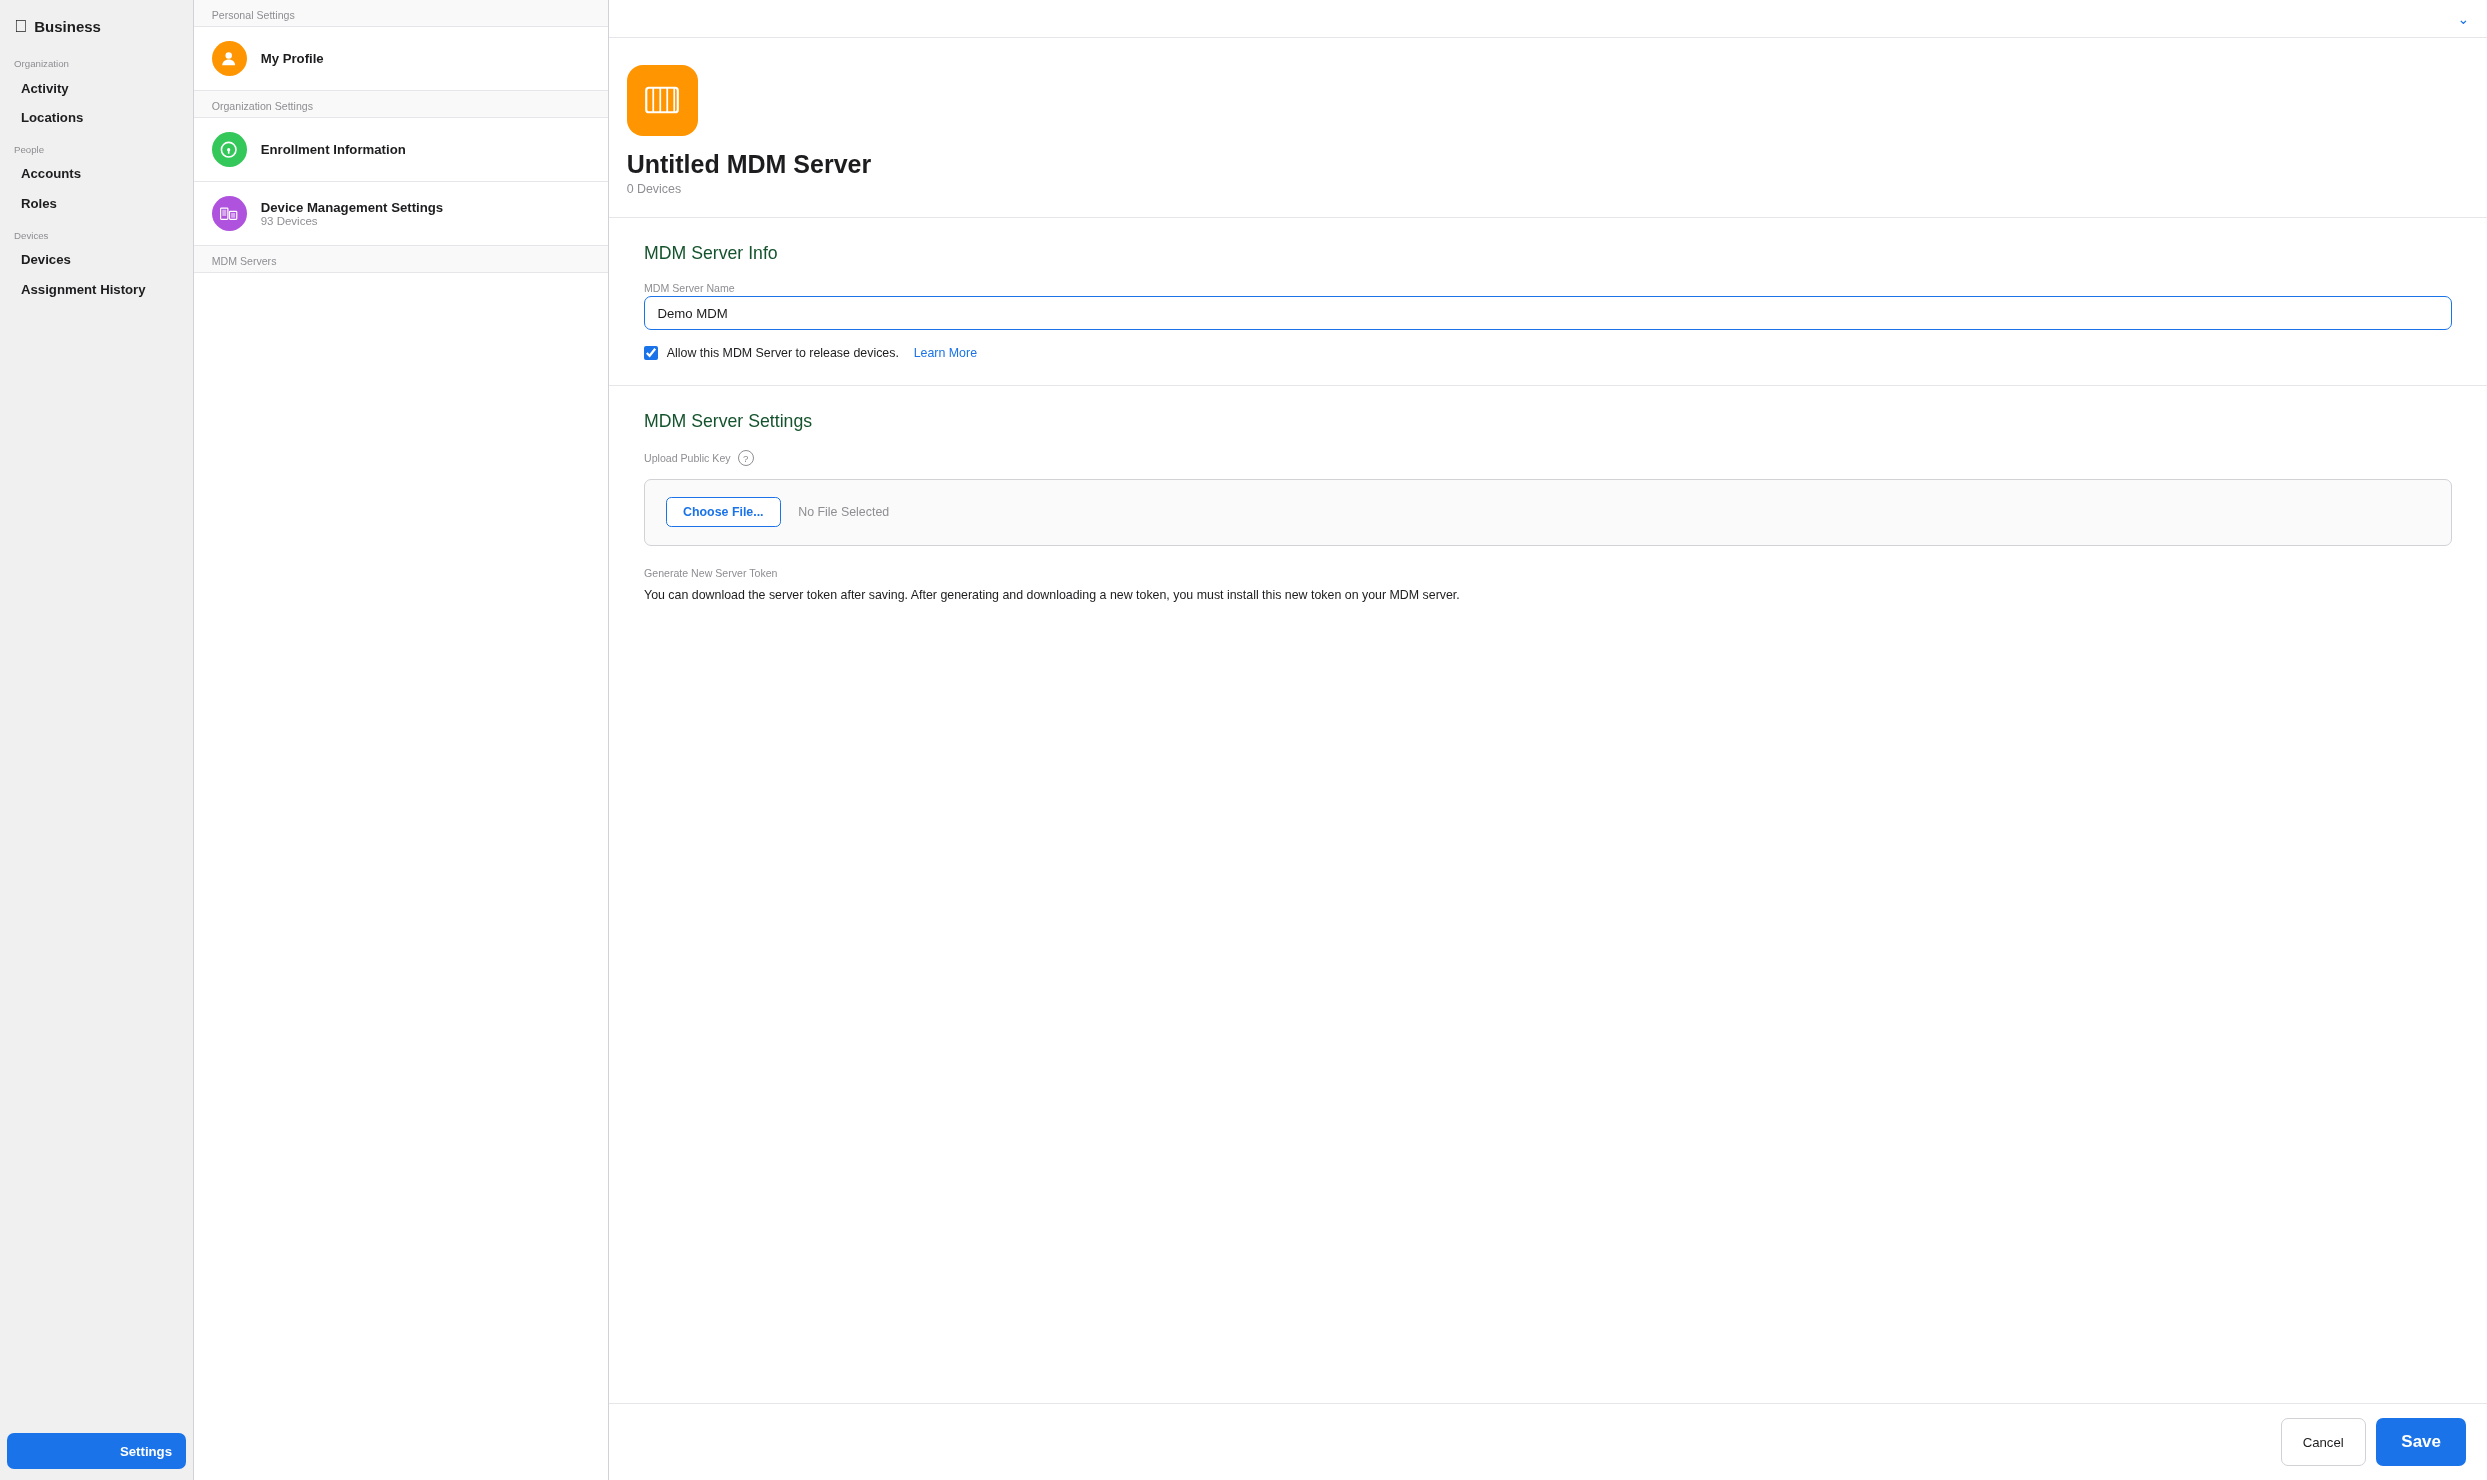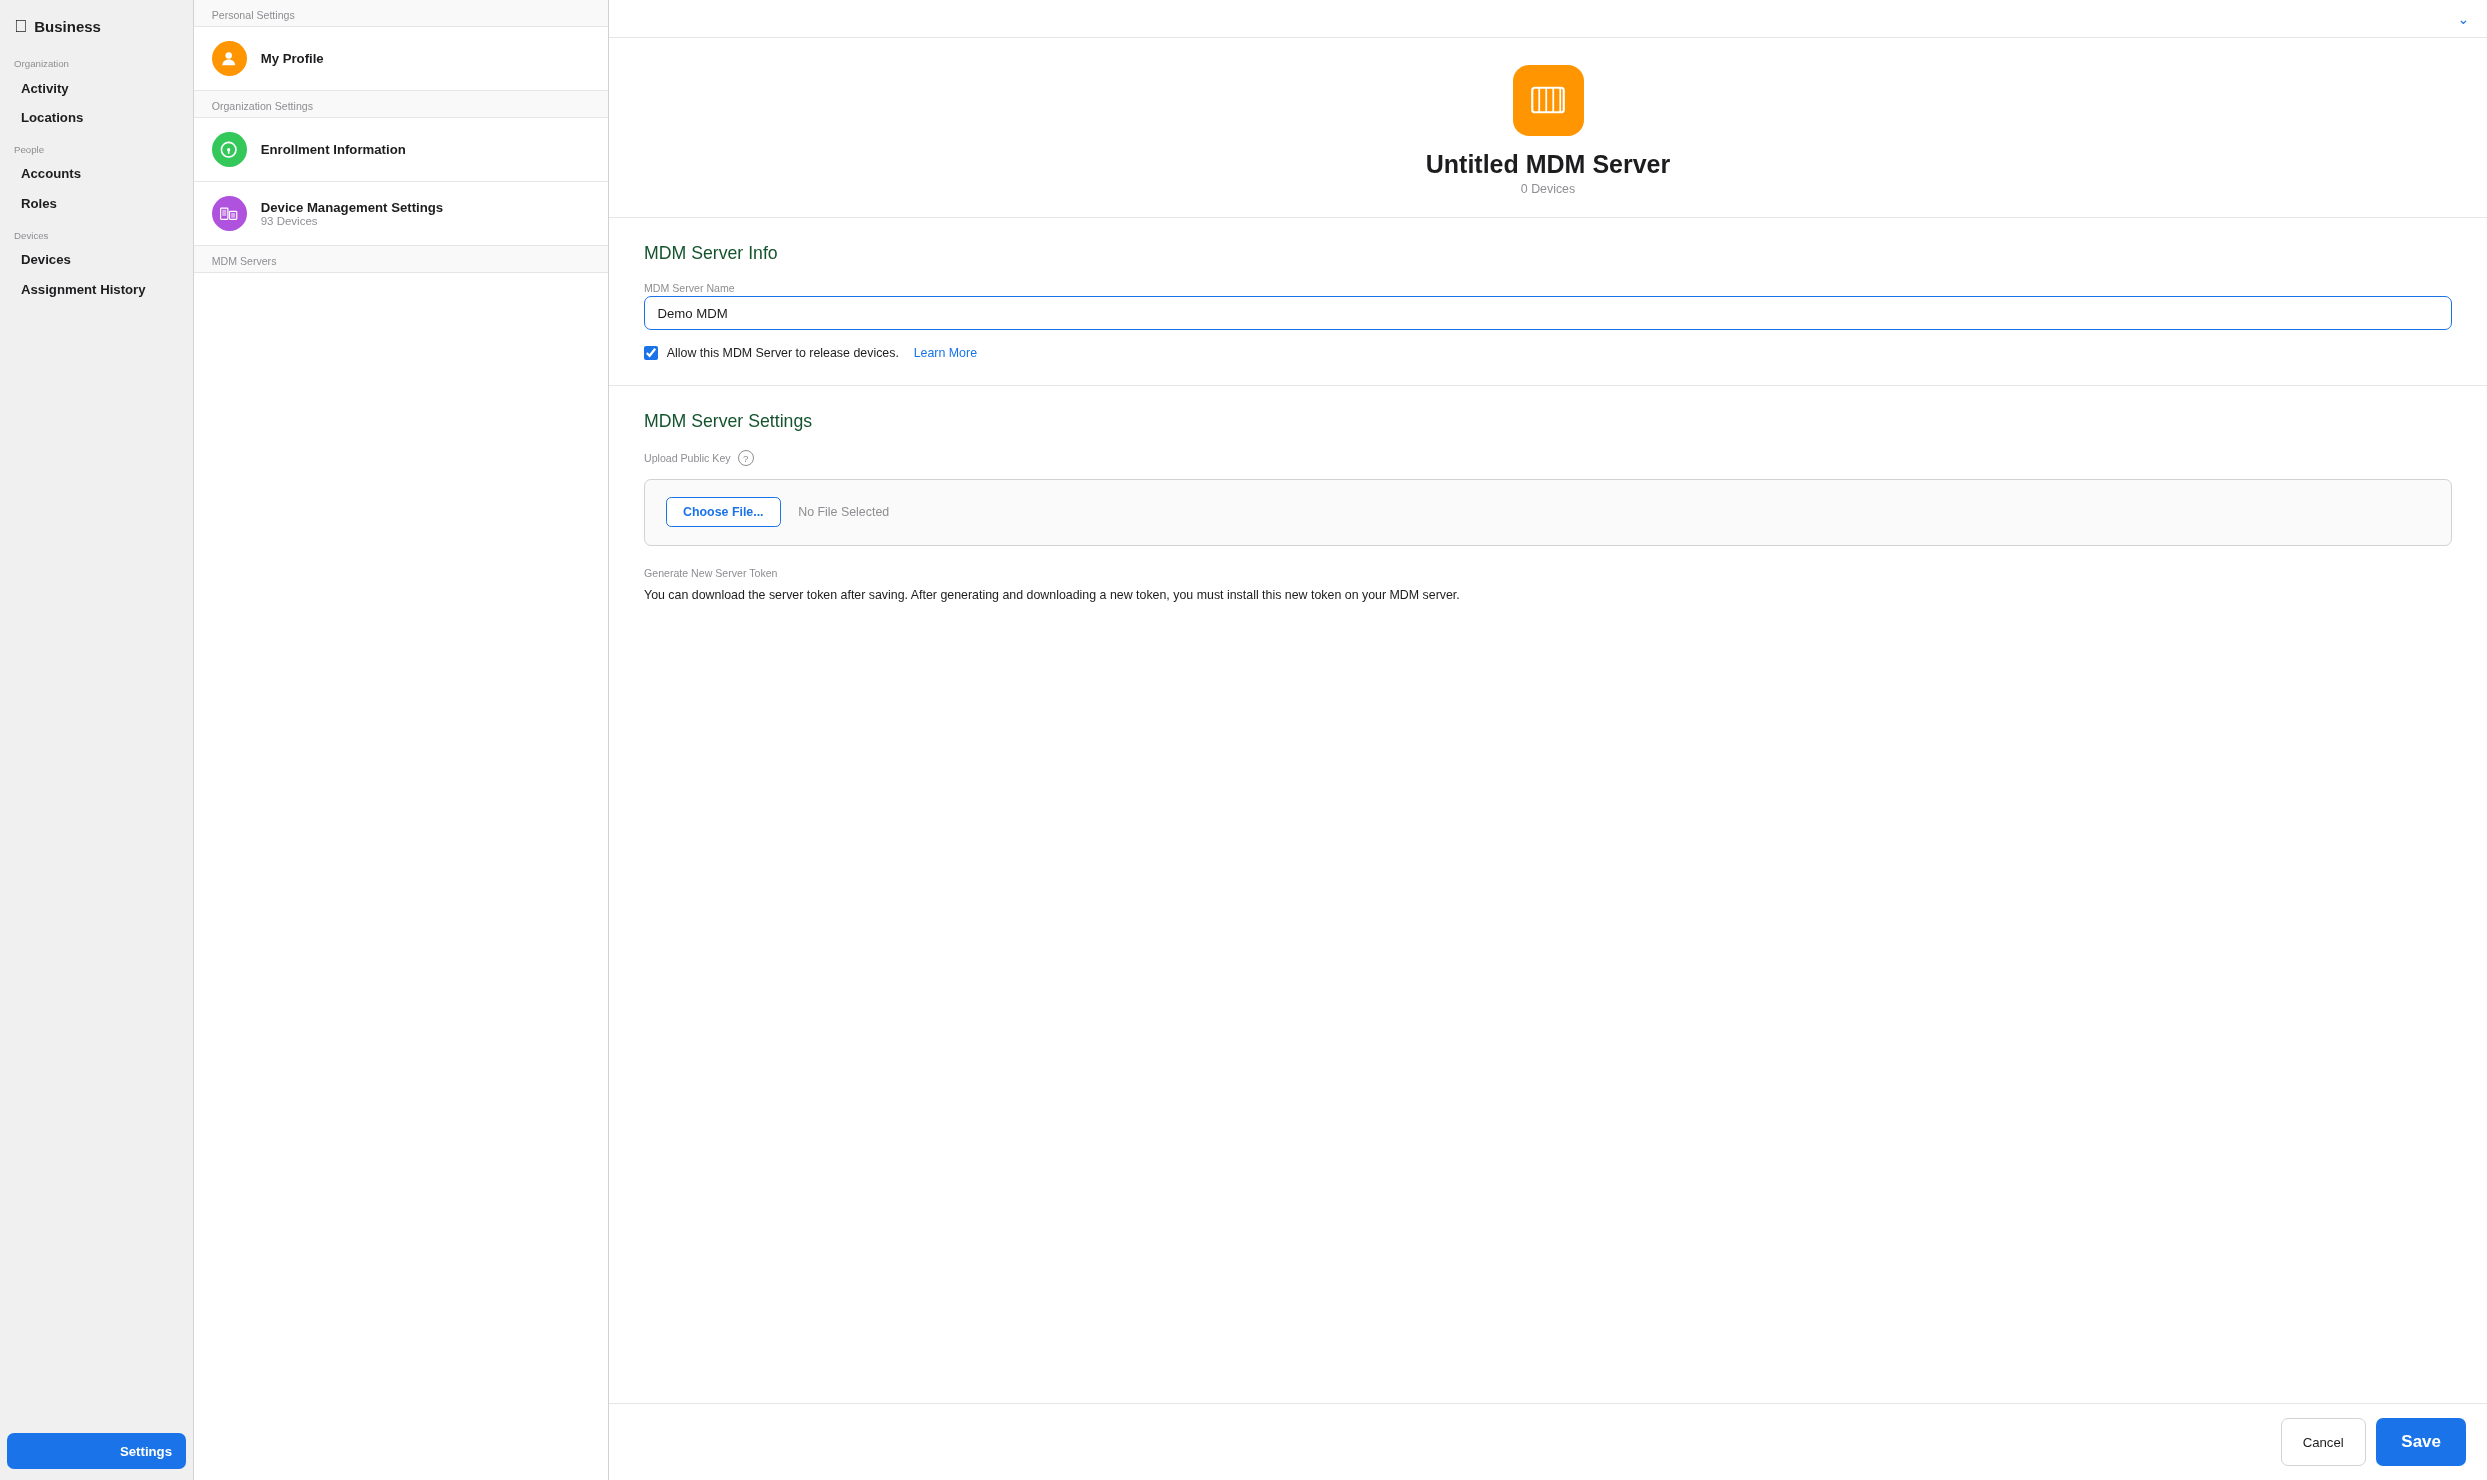--- a/index.html
+++ b/index.html
@@ -156,21 +156,21 @@
 
     .chevron-down {
       font-size: 14px;
       color: #1a73e8;
       cursor: pointer;
     }
 
     .server-header {
       display: flex;
       flex-direction: column;
-      align-items: center;
+      align-items: flex-start;
       padding: 26.5px 17.7px 21px 17.7px;
       border-bottom: 0.9px solid #e5e5ea;
     }
 
     .server-icon {
       width: 71px;
       height: 71px;
       background: #ff9500;
       border-radius: 16px;
       display: flex;

